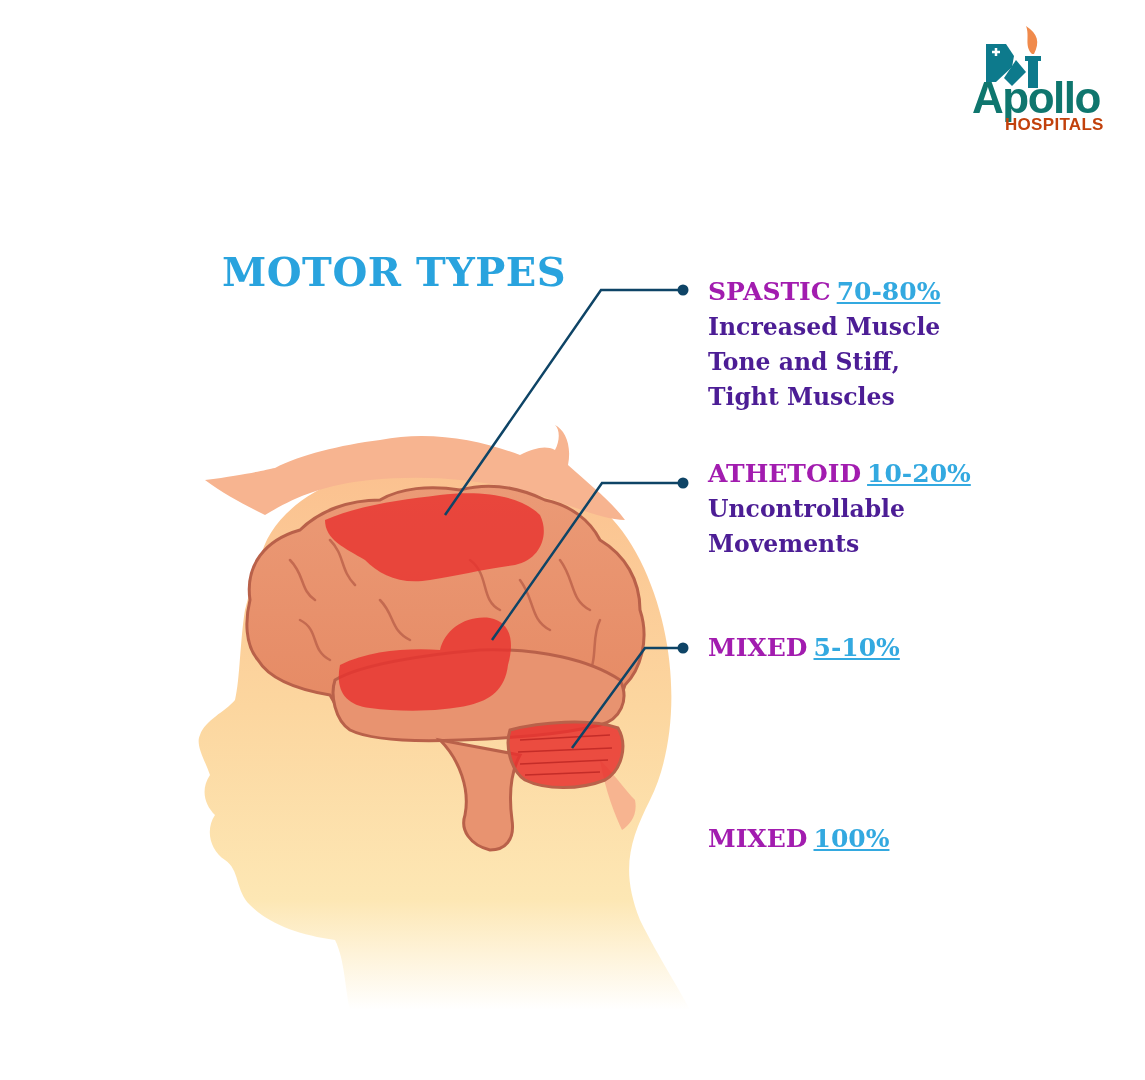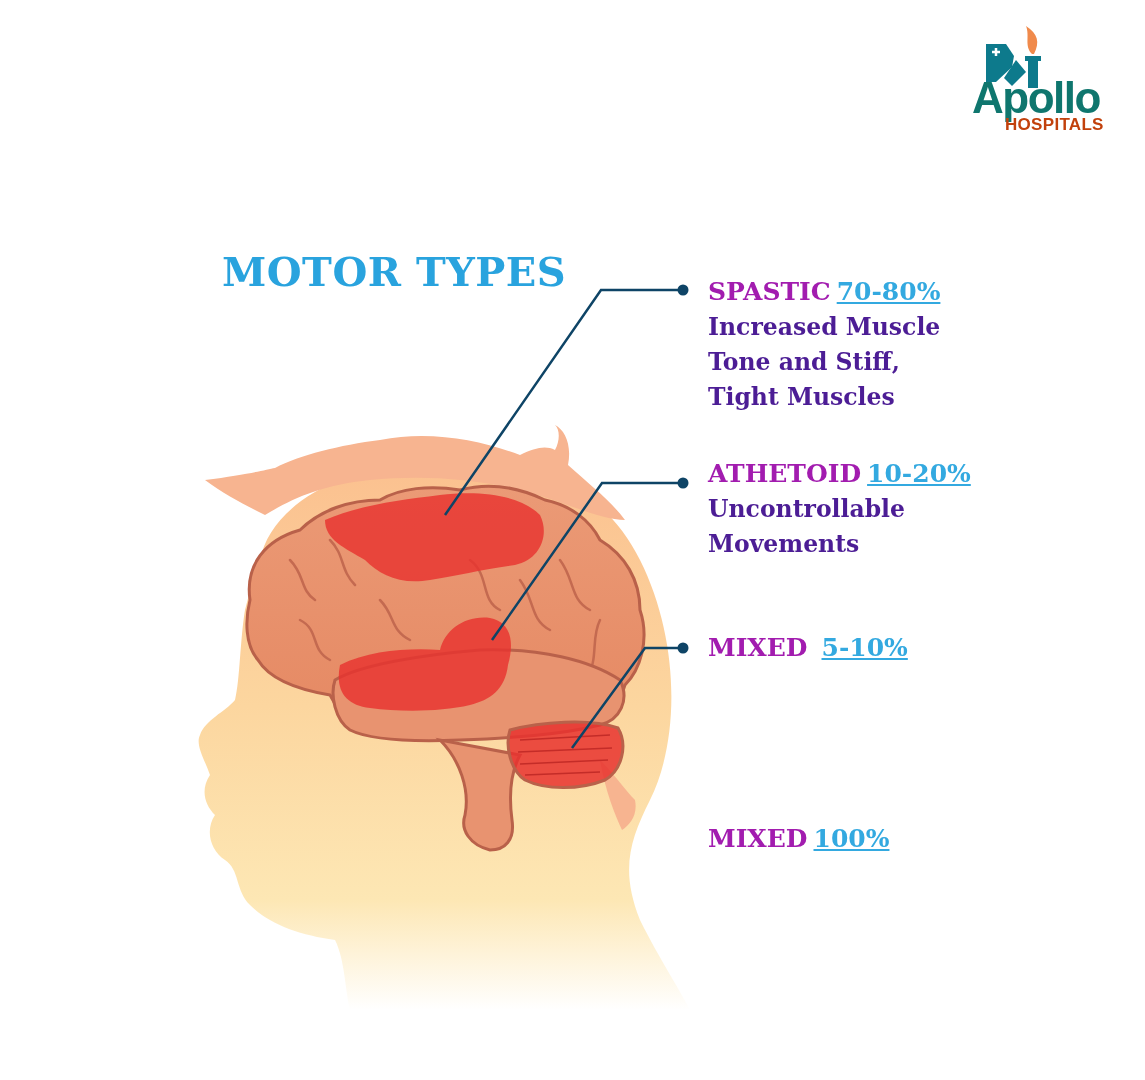--- a/index.html
+++ b/index.html
@@ -88,17 +88,17 @@
   <div class="desc">Increased Muscle
 Tone and Stiff,
 Tight Muscles</div>
 </div>
 <div class="item" style="top:461px;">
   <div class="head"><span class="name">ATHETOID</span><span class="pct">10-20%</span></div>
   <div class="desc">Uncontrollable
 Movements</div>
 </div>
 <div class="item" style="top:635px;">
-  <div class="head"><span class="name">MIXED</span><span class="pct" style="margin-left:14px;">5-10%</span></div>
+  <div class="head"><span class="name">MIXED</span><span class="pct" style="margin-left:6px;">5-10%</span></div>
 </div>
 <div class="item" style="top:826px;">
   <div class="head"><span class="name">MIXED</span><span class="pct">100%</span></div>
 </div>
 
 </body></html>

